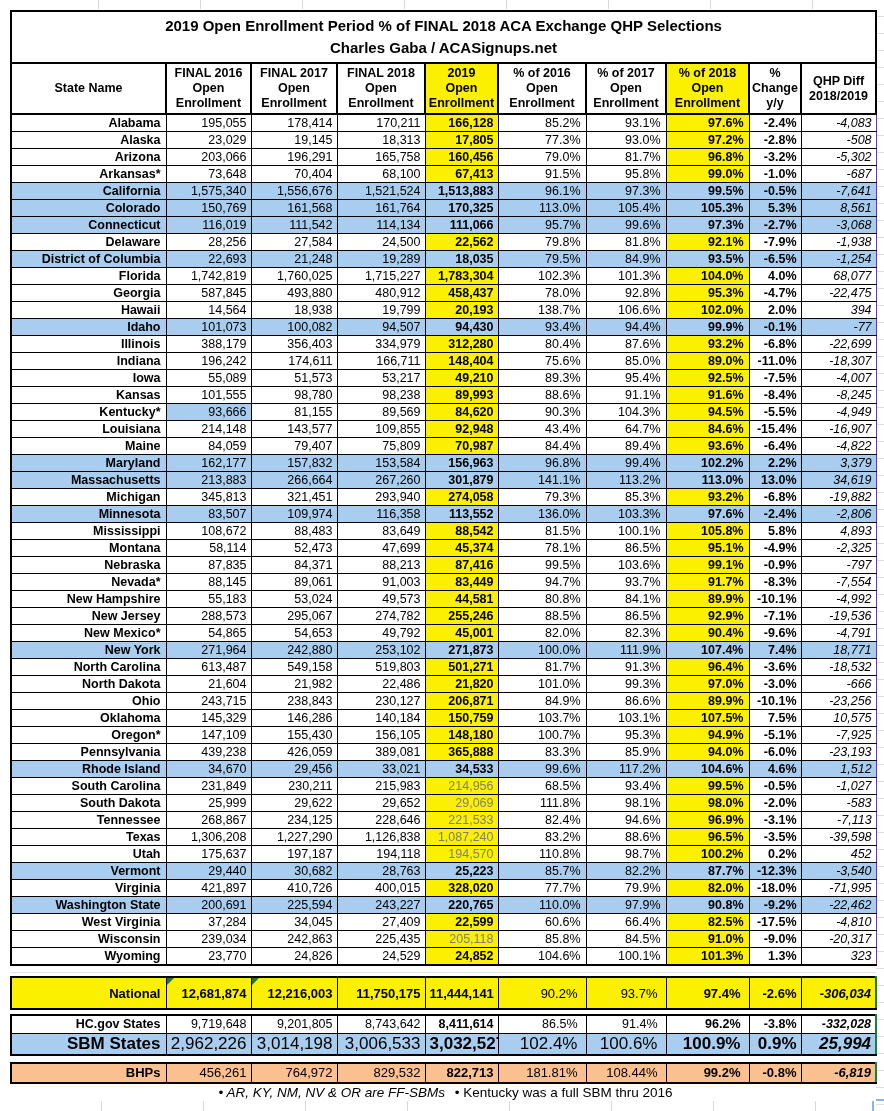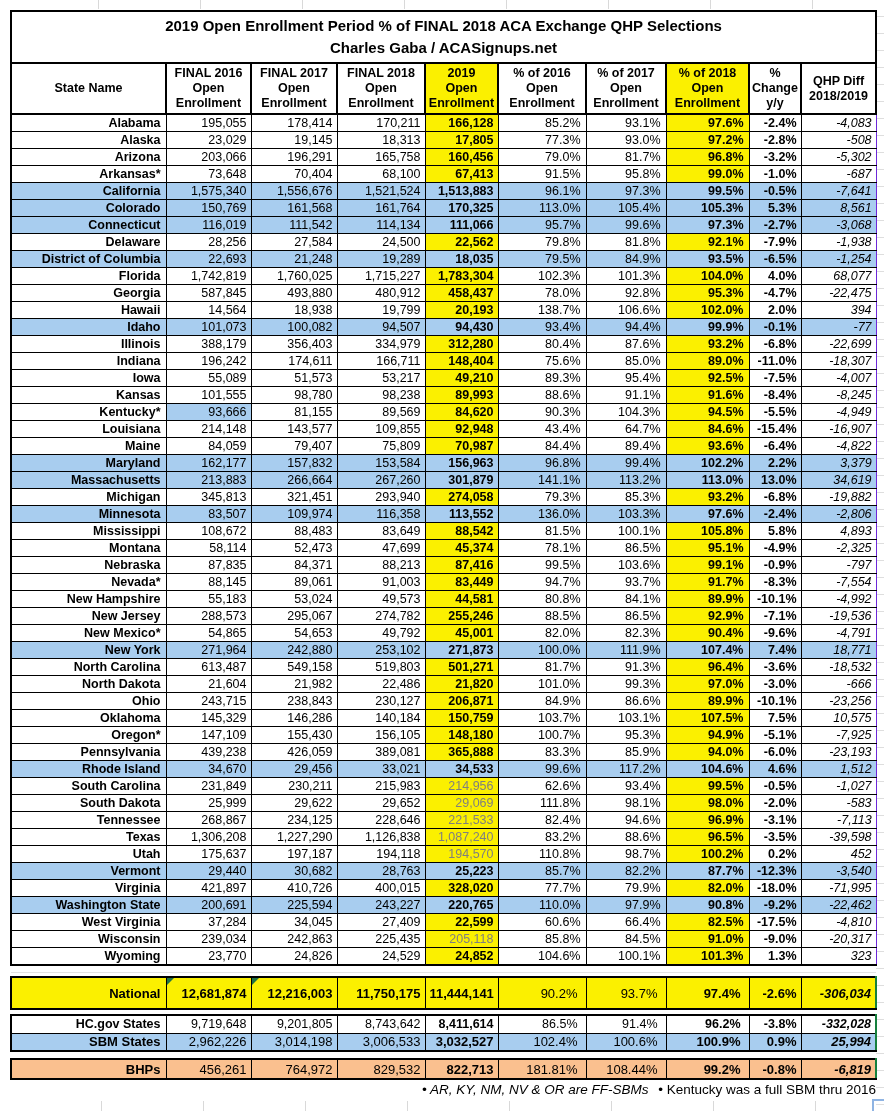--- a/index.html
+++ b/index.html
@@ -44,27 +44,27 @@
   tr.sum td:first-child{border-left:2px solid #000;font-weight:bold;padding-right:5px;}
   tr.sum td:last-child{border-right:2px solid #15803d;font-style:italic;font-weight:bold;}
   tr.sum td.c4,tr.sum td.c7,tr.sum td.c8{font-weight:bold;}
   tr.sum td.c5,tr.sum td.c6{font-weight:normal;padding-right:8px;}
   tr.sum td.c7{padding-right:8px;}
   tr.boxtop td{border-top:2px solid #000;}
   tr.boxbottom td{border-bottom:2px solid #000;}
   tr.national{height:32px;} tr.national td{background:var(--yellow);}
   tr.national td.c1,tr.national td.c2,tr.national td.c3{font-weight:bold;}
   tr.hcgov{height:18px;} tr.hcgov td{background:#fff;font-size:12.5px;}
-  tr.sbm{height:18px;} tr.sbm td{background:var(--blue);font-size:13px;}
+  tr.sbm{height:18px;} tr.sbm td{background:var(--blue);font-size:17px;}
   tr.bhp{height:20px;} tr.bhp td{background:var(--peach);}
   td.flag::before{content:'';position:absolute;left:0;top:0;width:0;height:0;
     border-top:7px solid #217346;border-right:7px solid transparent;}
   
   tr.footnote{height:18px;}
-  tr.footnote td{border:none;background:#fff;text-align:right;font-size:13.5px;padding:1px 0 0 4px;}
+  tr.footnote td{border:none;background:#fff;text-align:center;font-size:13.5px;padding:1px 0 0 4px;}
   tr.footnote .fn-italic{font-style:italic;}
   tr.footnote .fn-regular{font-style:normal;margin-left:6px;}
 </style>
 </head>
 <body>
 
 <div class="top-grid"></div>
 <div class="right-grid"></div>
 <div class="bottom-grid"></div>
 <div class="blue-corner"></div>
@@ -588,21 +588,21 @@
           <td class="c7">104.6%</td>
           <td class="c8">4.6%</td>
           <td class="c9">1,512</td>
         </tr>
         <tr class="data plain gray2019">
           <td class="c0">South Carolina</td>
           <td class="c1">231,849</td>
           <td class="c2">230,211</td>
           <td class="c3">215,983</td>
           <td class="c4">214,956</td>
-          <td class="c5">62.6%</td>
+          <td class="c5">68.5%</td>
           <td class="c6">93.4%</td>
           <td class="c7">99.5%</td>
           <td class="c8">-0.5%</td>
           <td class="c9">-1,027</td>
         </tr>
         <tr class="data plain gray2019">
           <td class="c0">South Dakota</td>
           <td class="c1">25,999</td>
           <td class="c2">29,622</td>
           <td class="c3">29,652</td>

